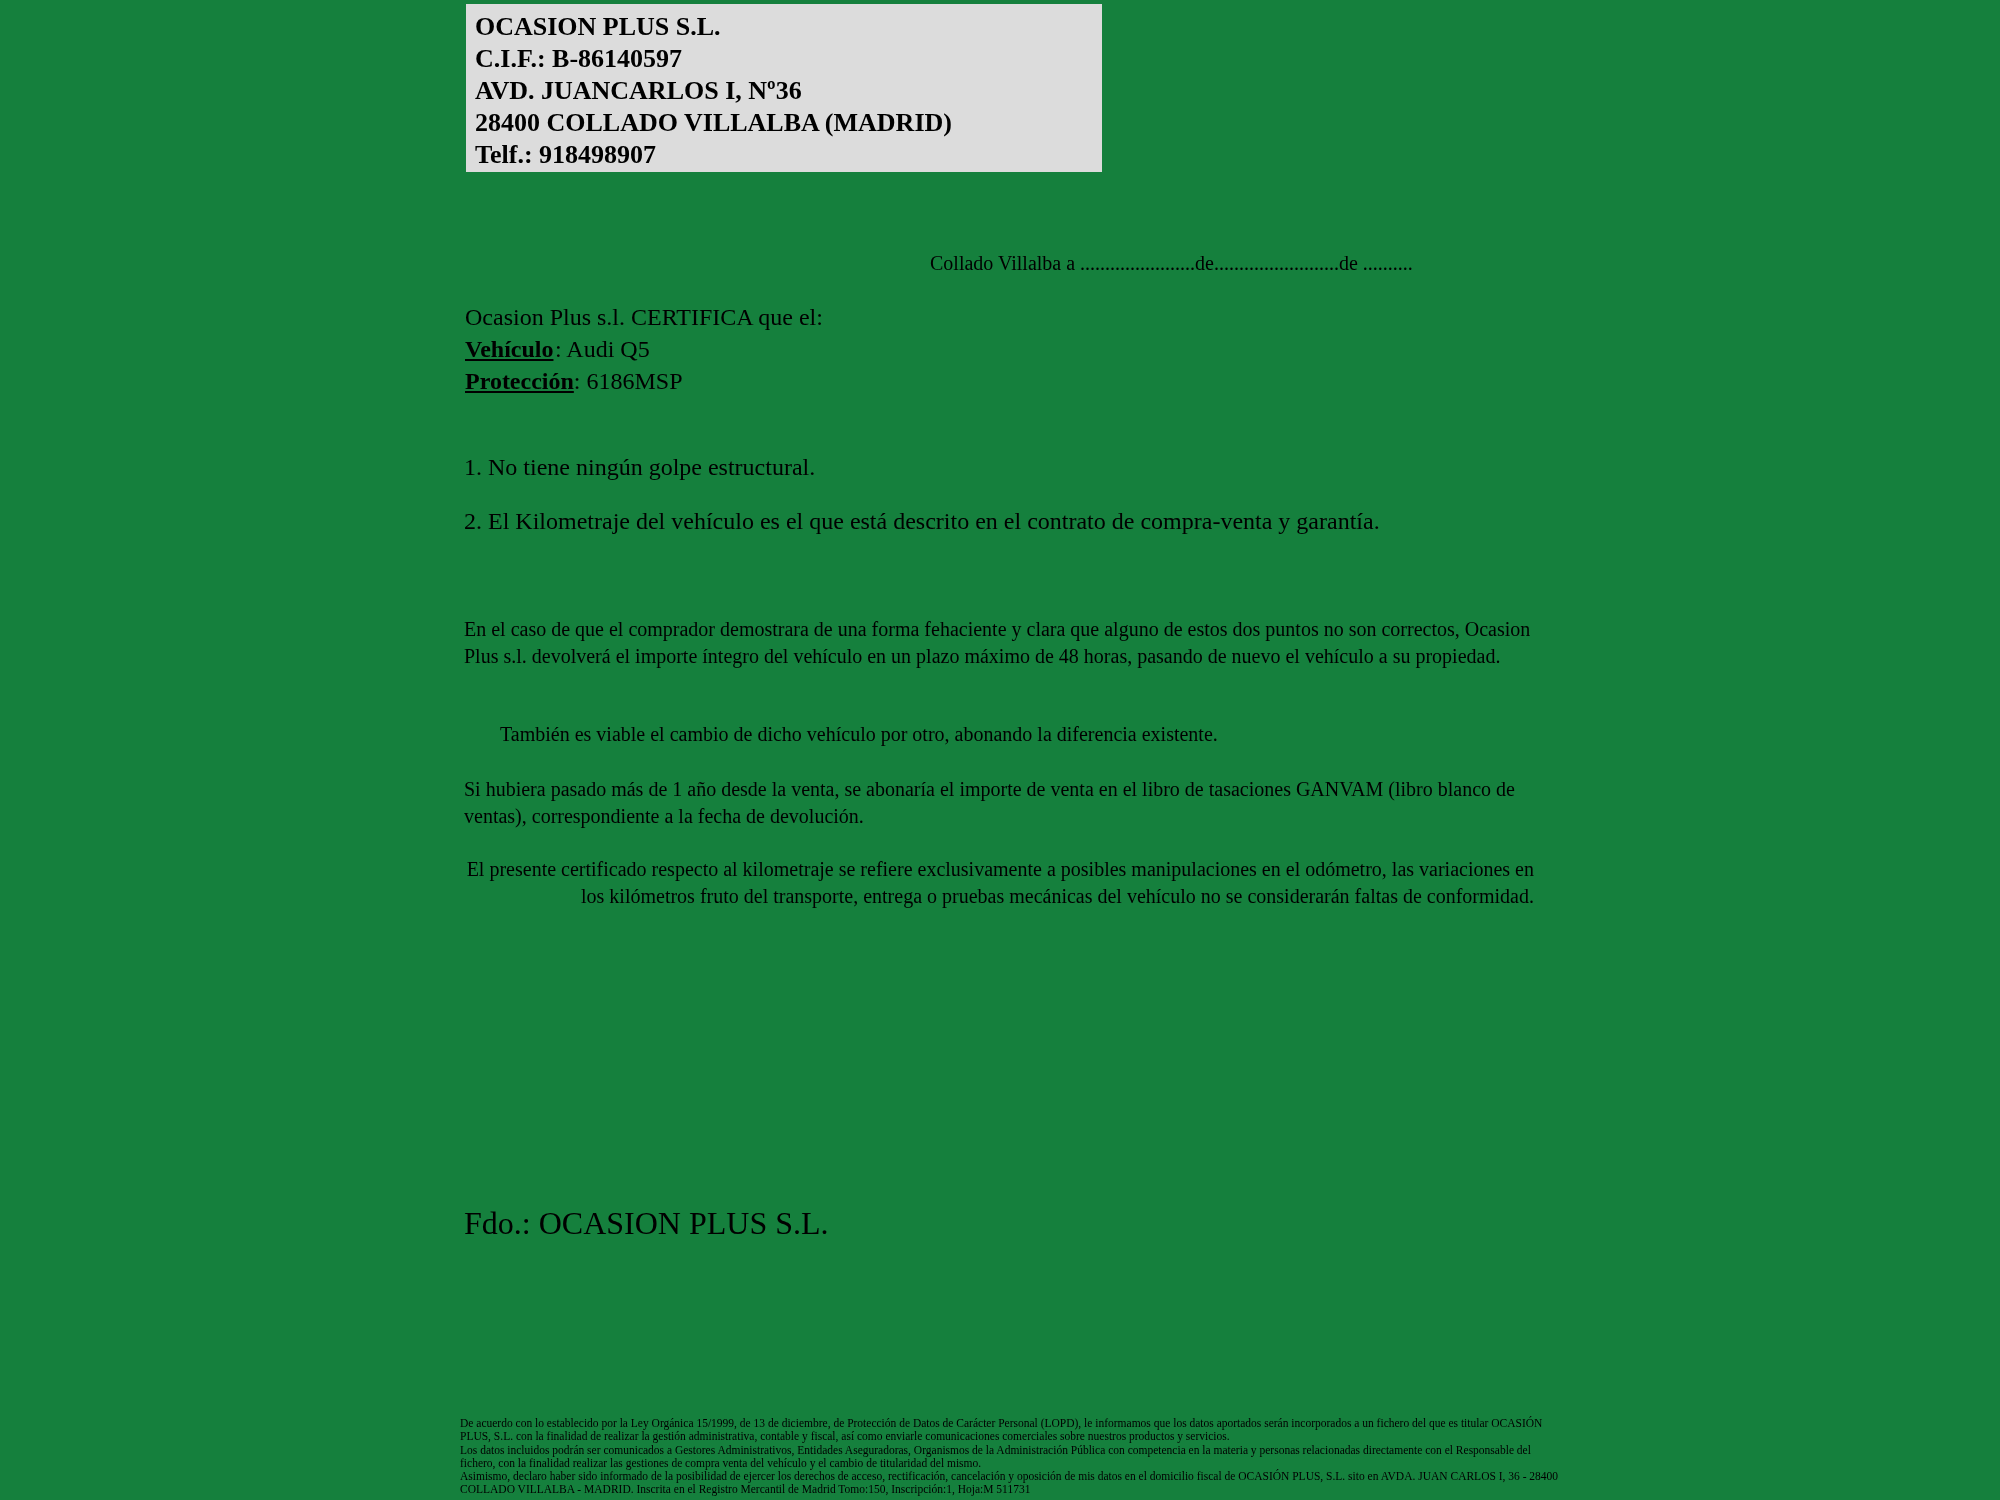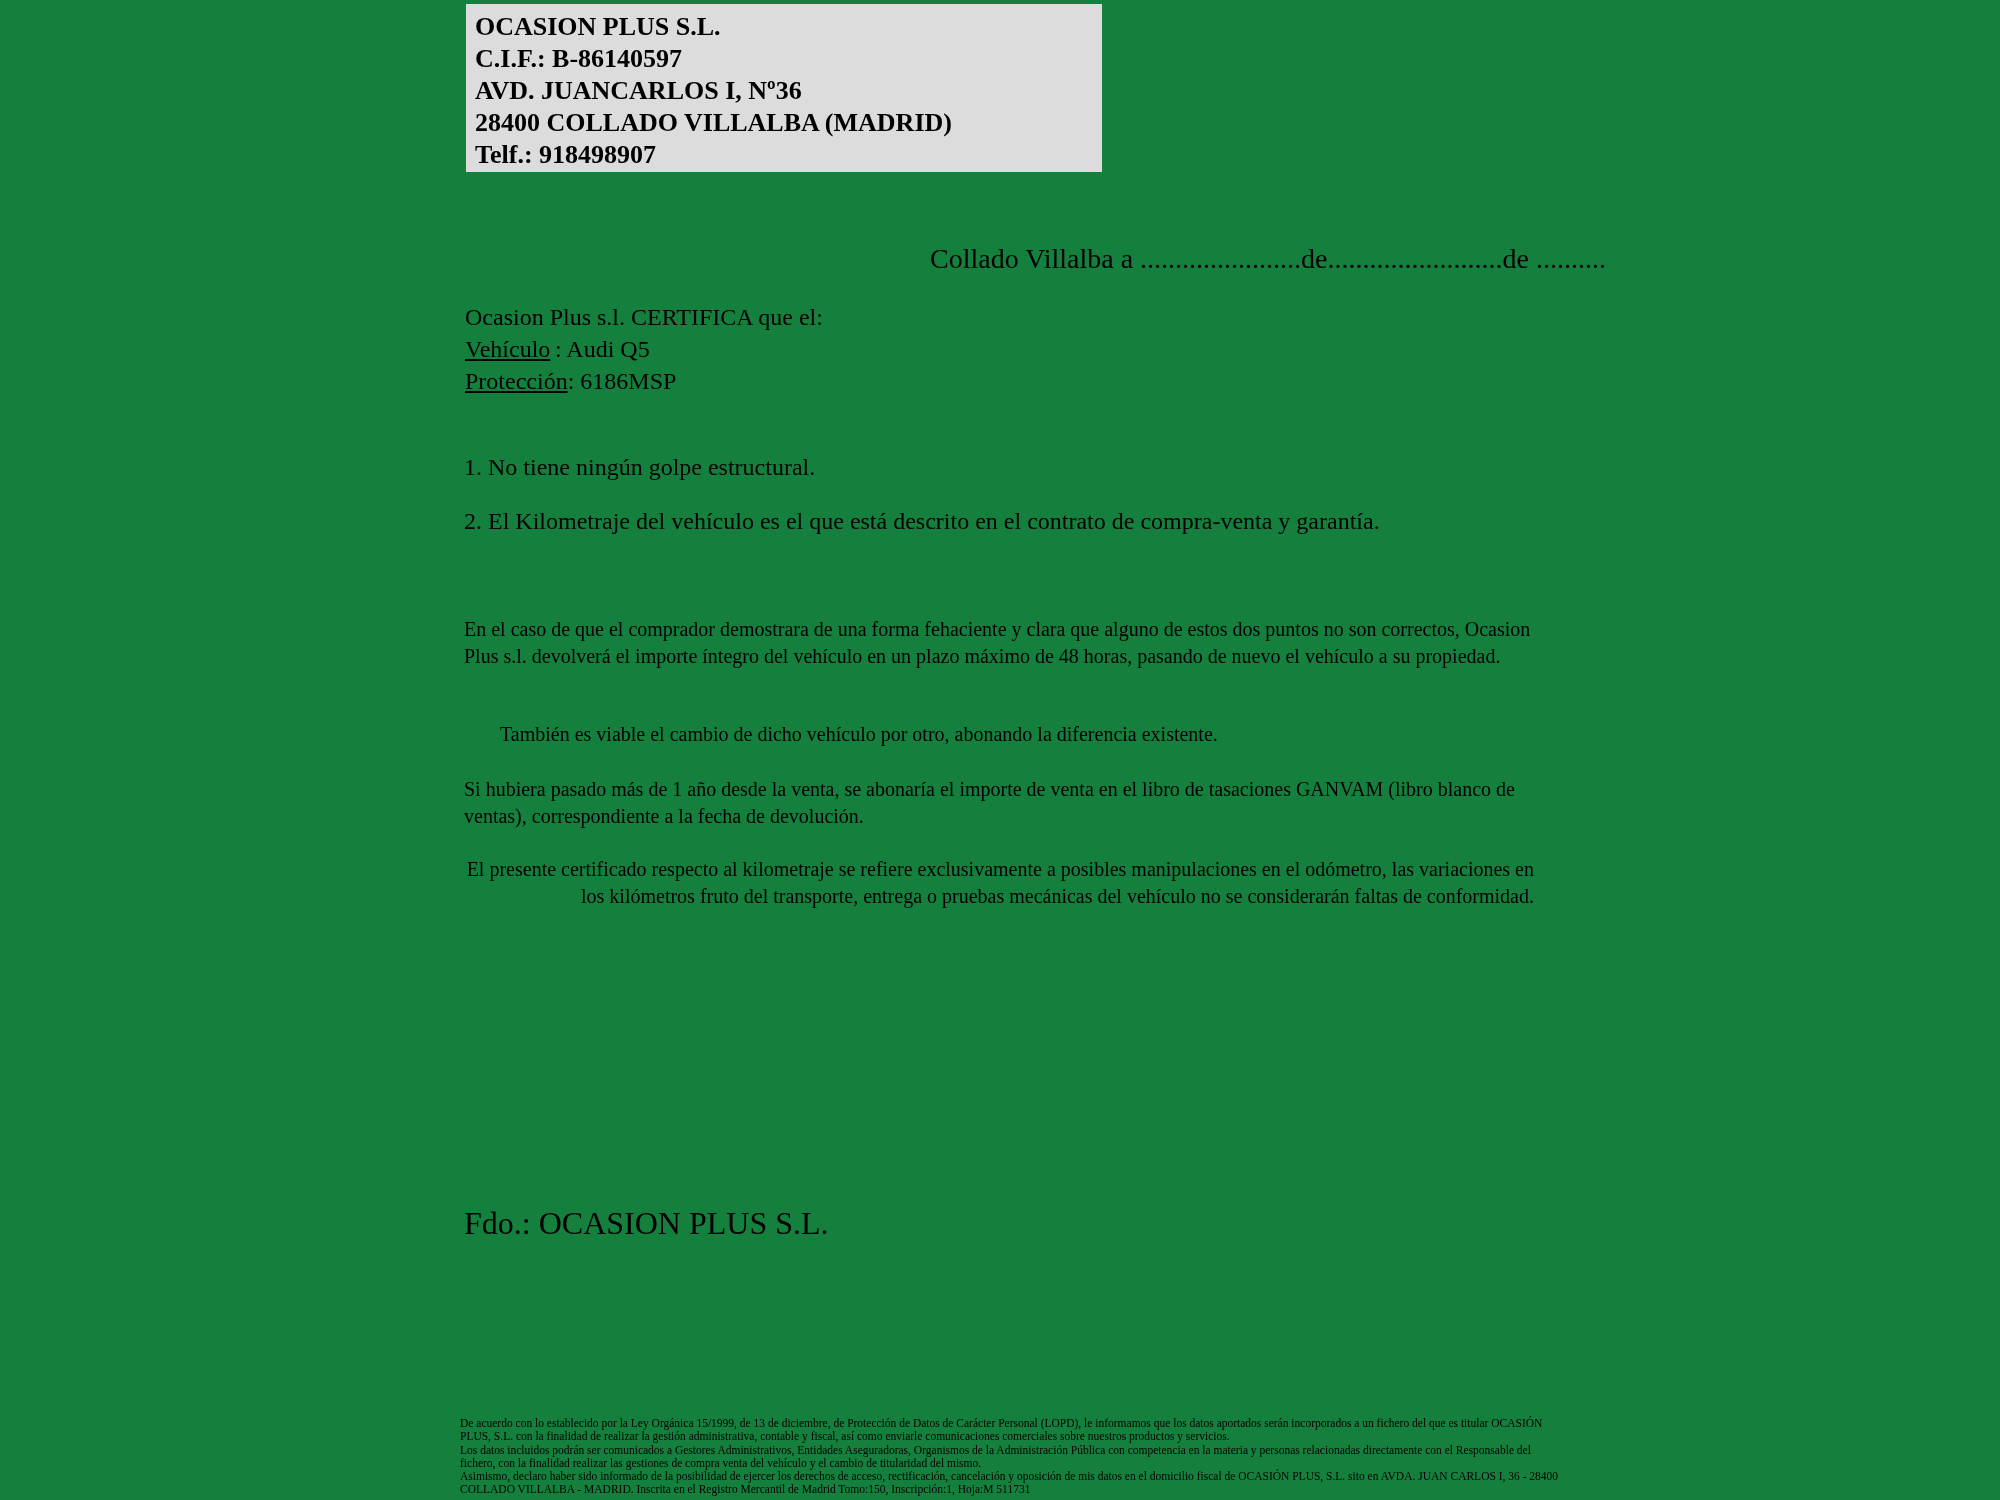--- a/index.html
+++ b/index.html
@@ -23,35 +23,36 @@
   }
   .header-line {
     font-weight: bold;
     font-size: 26px;
     line-height: 32px;
     white-space: nowrap;
   }
   .date-line {
     position: absolute;
     left: 930px;
-    top: 243px;
-    font-size: 28px;
+    top: 252px;
+    font-size: 20px;
     white-space: nowrap;
   }
   .certify {
     position: absolute;
     left: 465px;
     top: 301px;
     font-size: 24px;
     line-height: 32px;
   }
   .field-label {
     display: inline-block;
     min-width: 90px;
     text-decoration: underline;
+    font-weight: bold;
   }
   .point {
     position: absolute;
     left: 464px;
     font-size: 24px;
     white-space: nowrap;
   }
   .point-1 { top: 454px; }
   .point-2 { top: 508px; }
   .para {

